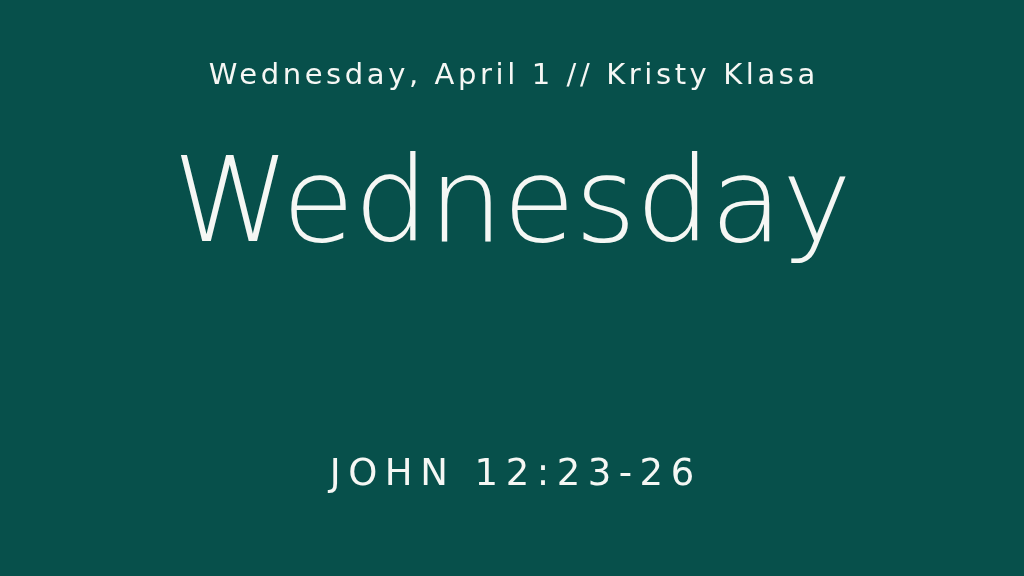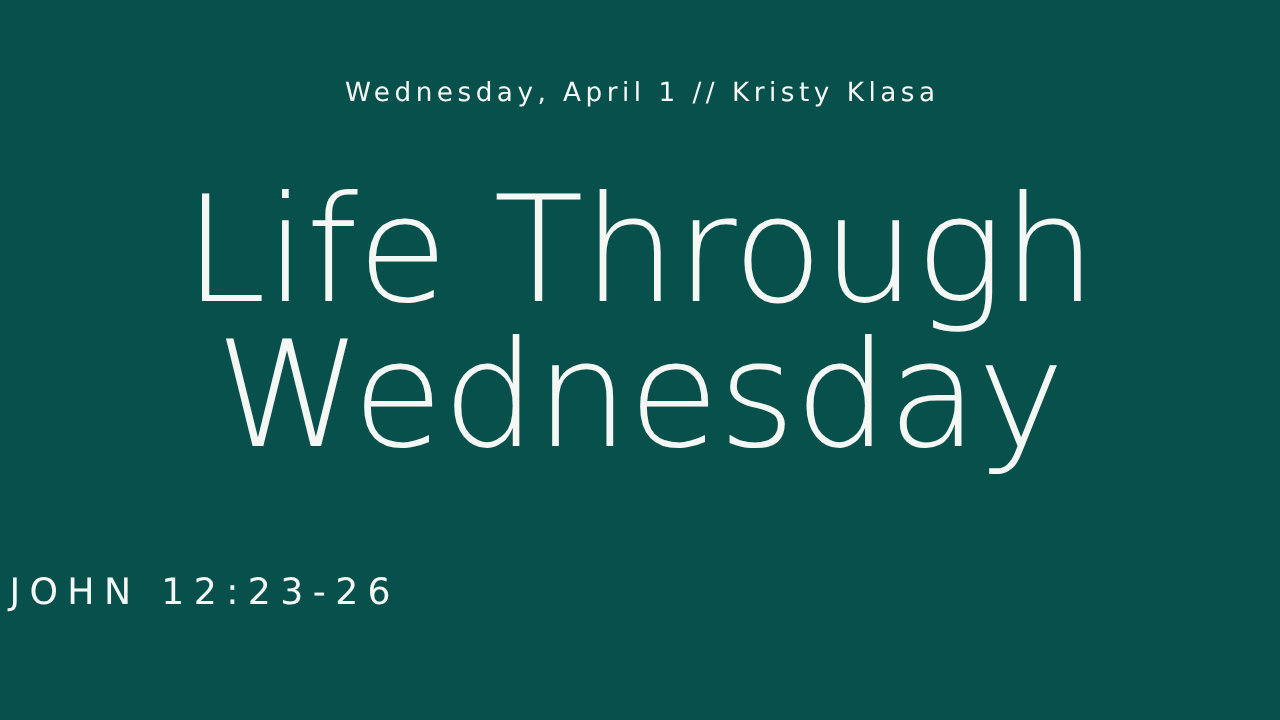--- a/index.html
+++ b/index.html
@@ -29,21 +29,21 @@
   }
 
   
   .slide-subtitle {
     position: absolute;
     top: 55px;
     left: 0;
     width: 1024px;
     text-align: center;
     color: #f5f7f4;
-    font-size: 21px;
+    font-size: 29px;
     font-weight: 400;
     letter-spacing: 3.6px;
     line-height: 38px;
     white-space: nowrap;
     text-indent: 3.6px;
   }
 
   
   .slide-title {
     position: absolute;
@@ -62,36 +62,36 @@
   .slide-title .title-line {
     display: block;
   }
 
   
   .slide-scripture {
     position: absolute;
     top: 447px;
     left: 0;
     width: 1024px;
+    text-align: center;
     color: #f5f7f4;
-    font-size: 29px;
+    font-size: 37px;
     font-weight: 400;
     letter-spacing: 7.5px;
     line-height: 52px;
     white-space: nowrap;
     text-indent: 7.5px;
   }
 </style>
 </head>
 <body>
 
 <div class="slide">
 
   <div class="slide-subtitle">Wednesday, April 1 // Kristy Klasa</div>
 
   <div class="slide-title">
-    <span class="title-line">Life Through</span>
     <span class="title-line">Wednesday</span>
   </div>
 
   <div class="slide-scripture">JOHN 12:23-26</div>
 
 </div>
 
 </body></html>

